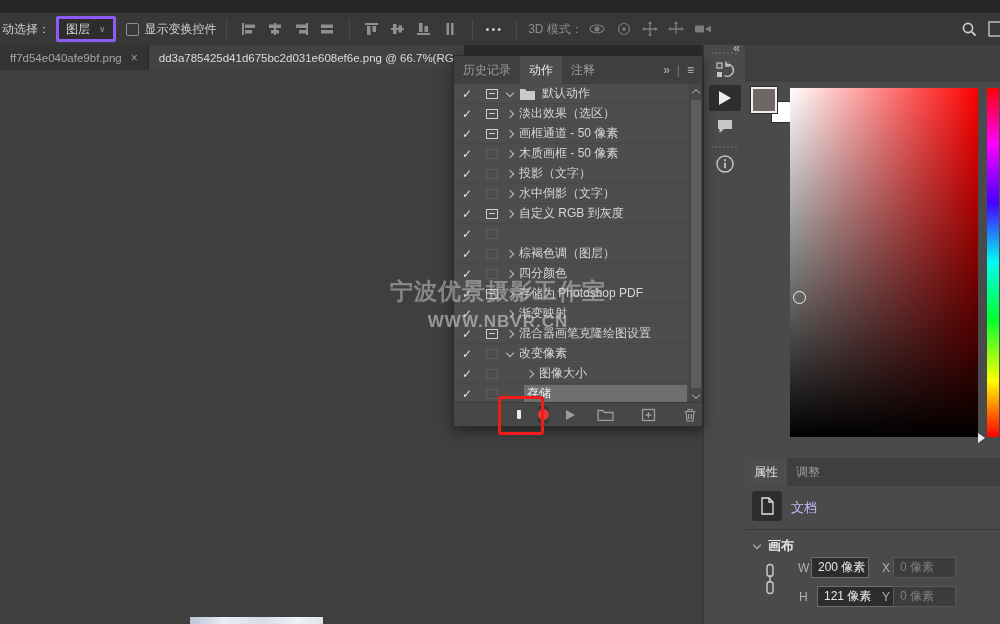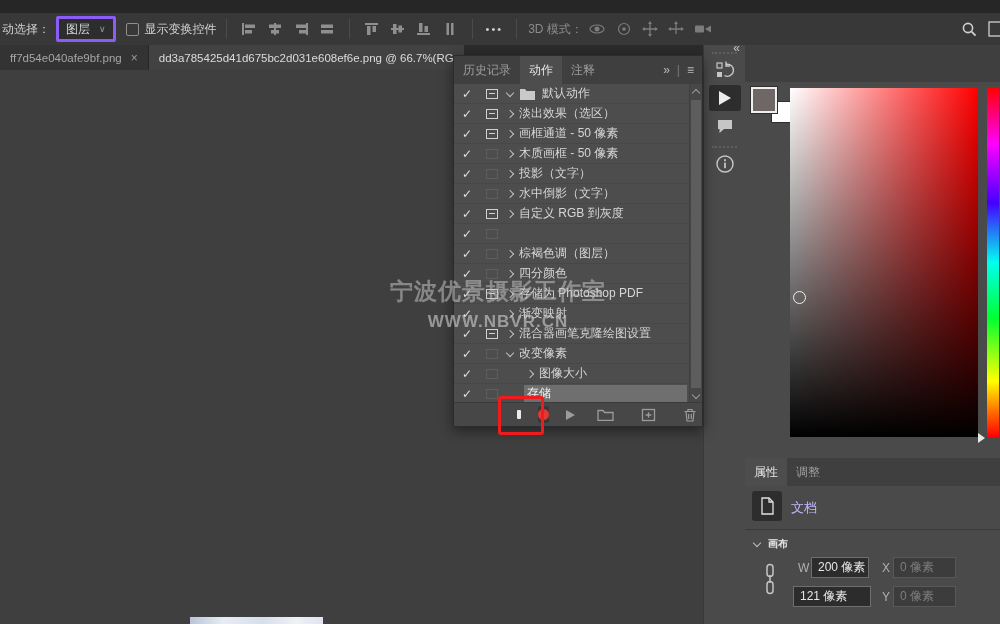--- a/index.html
+++ b/index.html
@@ -91,21 +91,21 @@
   .hue-arr{position:absolute;left:233px;top:351px;width:0;height:0;
            border-top:5px solid transparent;border-bottom:5px solid transparent;border-left:7px solid #e8e8e8;}
 
   .props{position:absolute;left:0;right:0;top:413px;bottom:0;background:#4a4a4a;}
   .props-hd{height:28px;background:#3f3f3f;display:flex;align-items:stretch;}
   .props-body{position:absolute;top:28px;left:0;right:0;bottom:0;background:#4a4a4a;}
   .doc-btn{position:absolute;left:7px;top:5px;width:30px;height:30px;background:#2d2d2d;border-radius:3px;
            display:flex;align-items:center;justify-content:center;}
   .doc-label{position:absolute;left:46px;top:13px;font-size:13px;color:#c4b5fd;}
   .pdiv{position:absolute;left:0;right:0;top:43px;border-top:1px solid #3a3a3a;}
-  .sec-hd{position:absolute;left:9px;top:51px;display:flex;align-items:center;gap:8px;color:#e8e8e8;font-size:10px;font-weight:bold;}
+  .sec-hd{position:absolute;left:9px;top:51px;display:flex;align-items:center;gap:8px;color:#e8e8e8;font-size:13px;font-weight:bold;}
   .frow-label{position:absolute;font-size:12px;color:#b0b0b0;}
   .field{position:absolute;height:21px;box-sizing:border-box;border:1px solid #6e6e6e;background:#2c2c2c;color:#e6e6e6;
          font-size:12px;display:flex;align-items:center;padding-left:6px;}
   .field.dis{border-color:#585858;background:#3c3c3c;color:#7d7d7d;text-align:center;}
 </style>
 </head>
 <body>
 
 <div class="screen">
 
@@ -516,21 +516,21 @@
         </span>
         <span class="frow-label" style="left:53px;top:75px">W</span>
         <div class="field" style="left:66px;top:71px;width:58px">
             <span>200 像素</span>
           </div>
         <span class="frow-label" style="left:137px;top:75px">X</span>
         <div class="field dis" style="left:148px;top:71px;width:63px">
             <span>0 像素</span>
           </div>
         <span class="frow-label" style="left:54px;top:104px">H</span>
-        <div class="field" style="left:48px;top:100px;width:78px">
+        <div class="field" style="left:72px;top:100px;width:78px">
             <span>121 像素</span>
           </div>
         <span class="frow-label" style="left:137px;top:104px">Y</span>
         <div class="field dis" style="left:148px;top:100px;width:63px">
             <span>0 像素</span>
           </div>
       </div>
     </div>
   </div>
 

